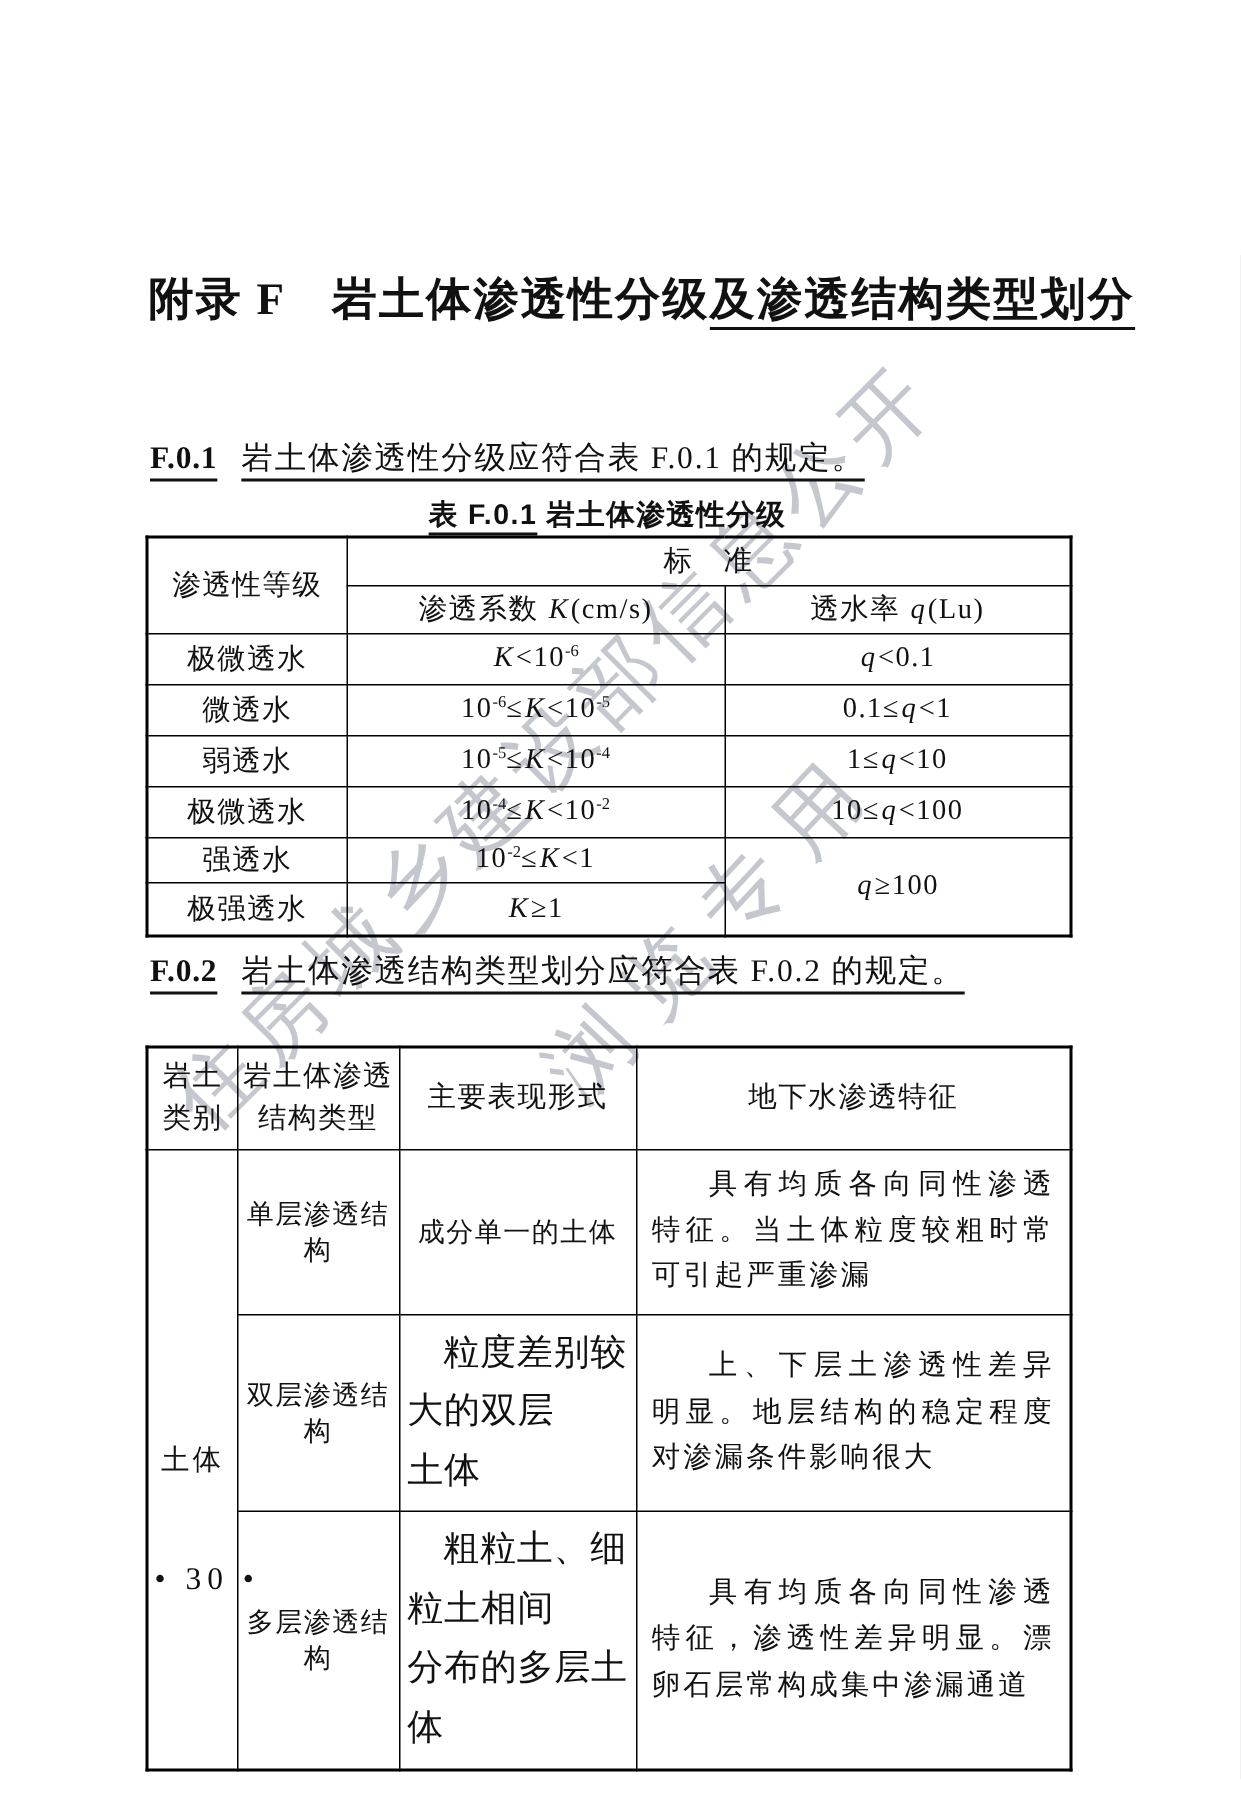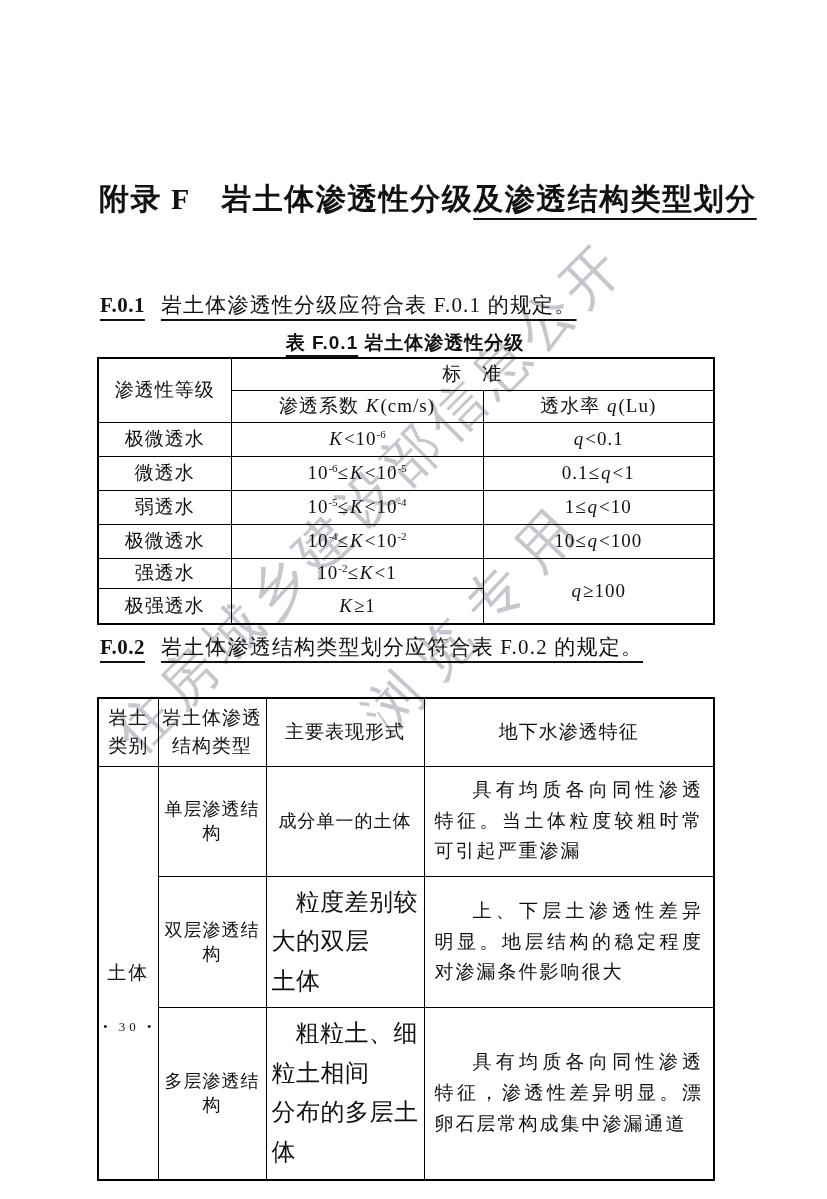--- a/index.html
+++ b/index.html
@@ -96,22 +96,22 @@
     padding:6px 4px 6px 5px;
     white-space:pre-line;
     text-indent:1em;line-height:1.65;letter-spacing:0.5px;
   }
   .cell-feature{
     text-align:justify;font-size:19px;
     padding:3px 10px;
     text-indent:2em;letter-spacing:2px;line-height:1.62;
   }
   #page-num{
-    position:absolute;left:103px;top:1019px;
-    font-size:13px;letter-spacing:4px;
+    position:absolute;left:103px;top:1040px;
+    font-size:21px;letter-spacing:4px;
   }
 </style>
 </head>
 <body>
 
 <div class="page">
 
   <div id="wm1" class="watermark" style="color: rgb(197, 199, 206);">住房城乡建设部信息公开</div>
   <div id="wm2" class="watermark" style="color: rgb(197, 199, 206);">浏览专用</div>
 

